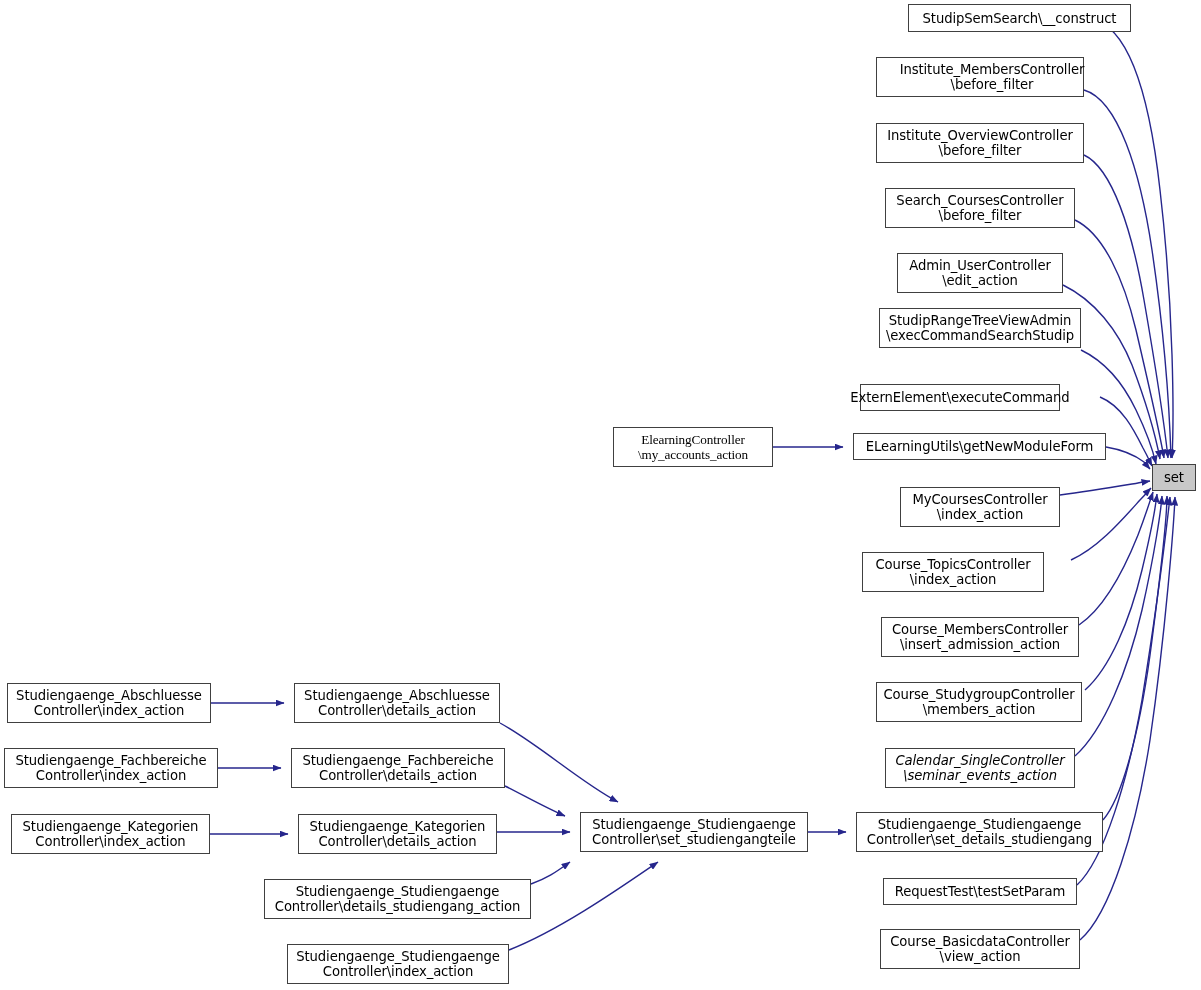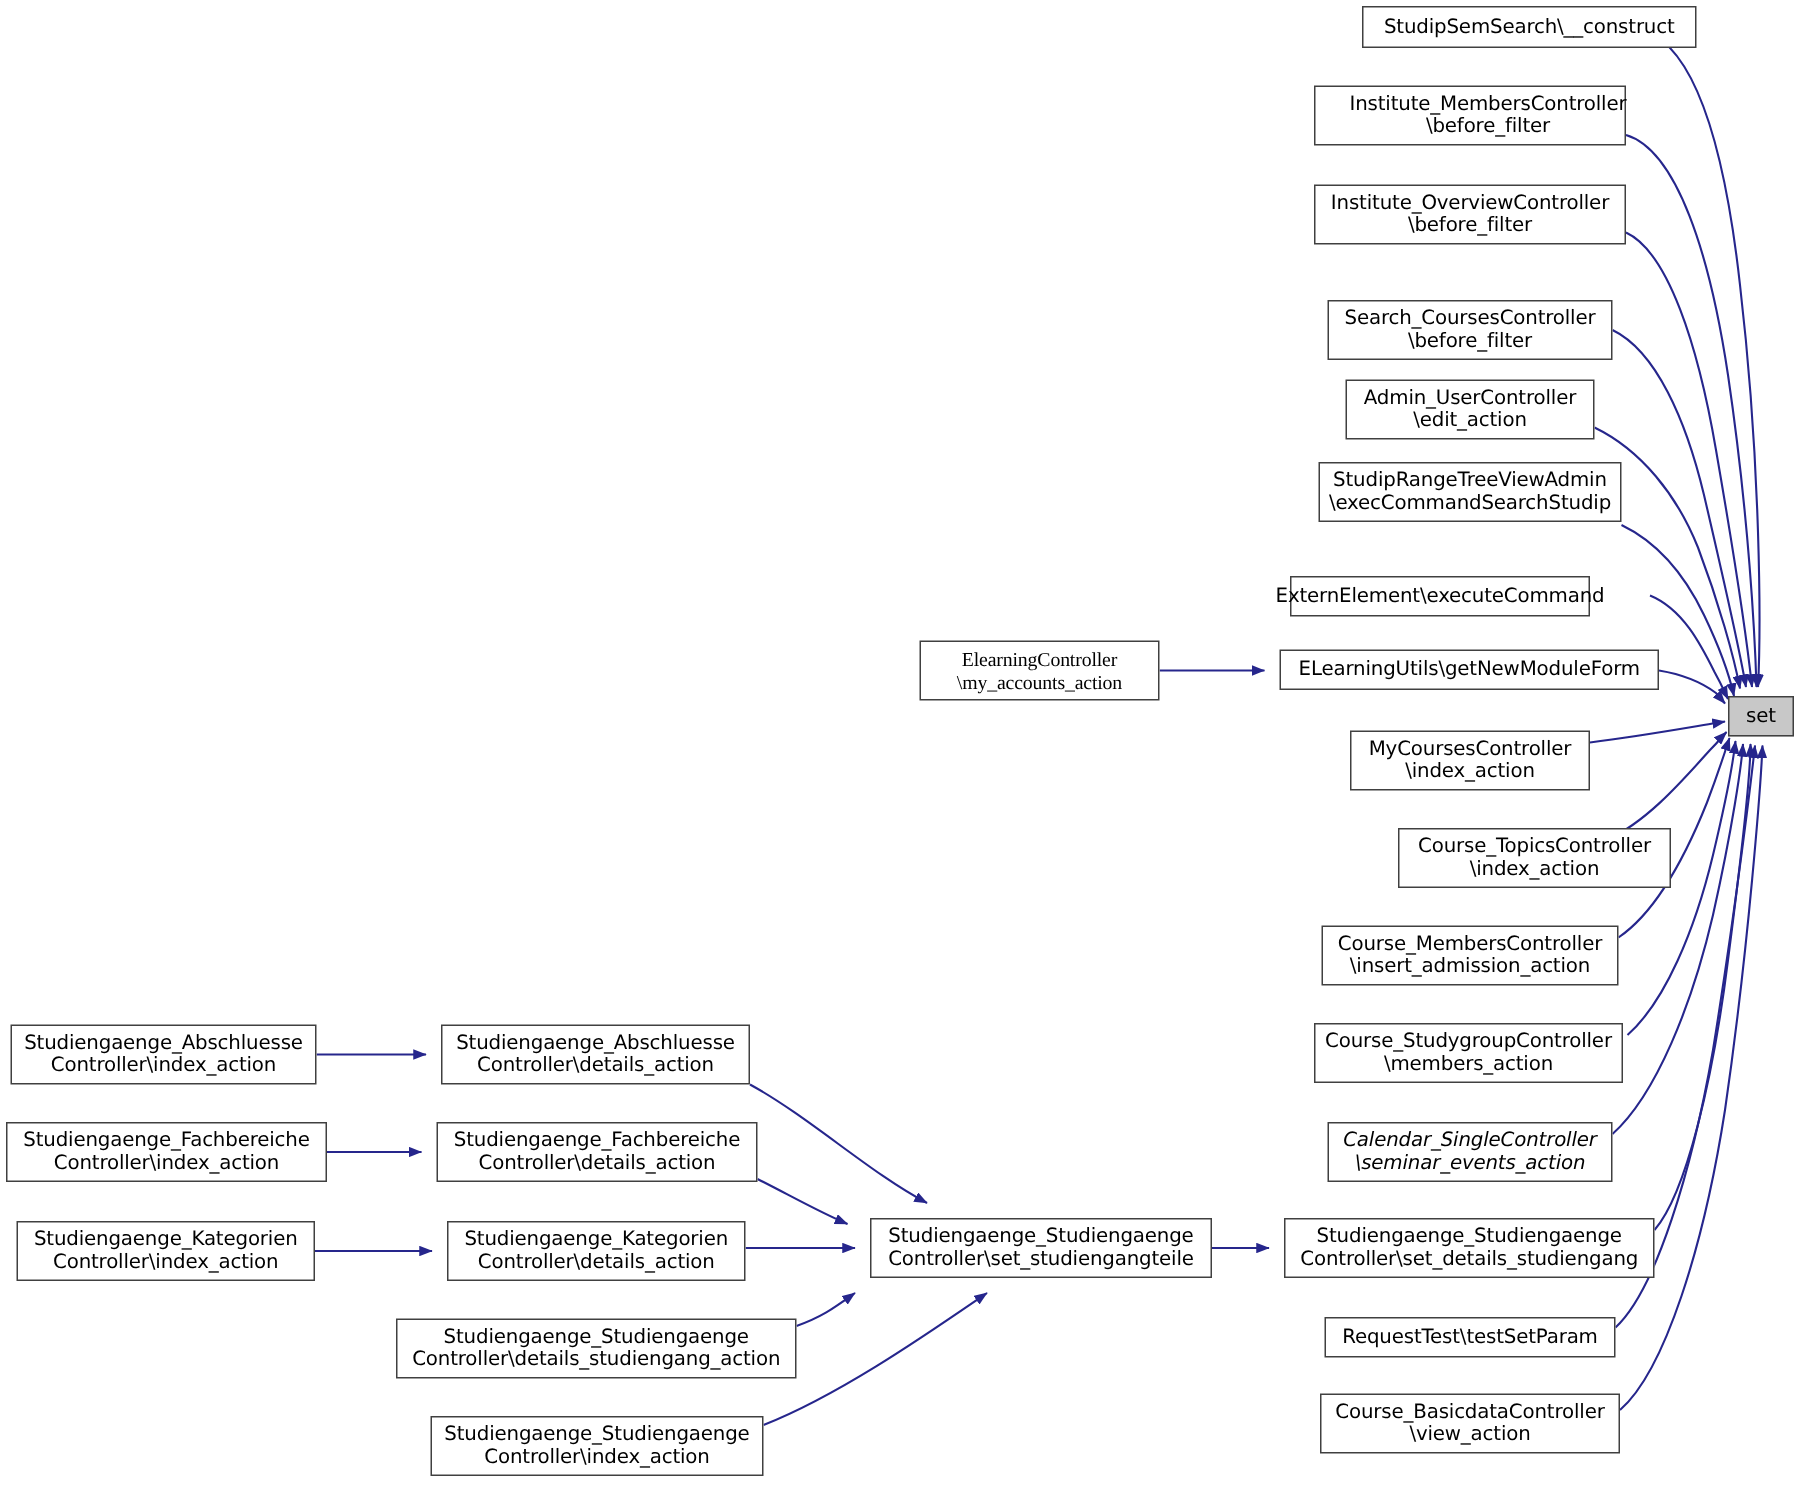--- a/index.html
+++ b/index.html
@@ -86,34 +86,34 @@
         <path d="M509,950 C560,930 620,888 658,862" fill="none" stroke="#26268c" stroke-width="1.4" marker-end="url(#arrow)"></path>
         <path d="M808,832 L846,832" fill="none" stroke="#26268c" stroke-width="1.4" marker-end="url(#arrow)"></path>
       </g>
   </svg>
   <div id="nodes-group">
       <div class="node" style="left: 868px; top: 4px; width: 223px; height: 28px; margin-left: 40px;"><span class="node-label">StudipSemSearch\__construct</span></div>
       <div class="node" style="left: 876px; top: 57px; width: 208px; height: 40px; padding-left: 24px;"><span class="node-label">Institute_MembersController
 \before_filter</span></div>
       <div class="node" style="left: 876px; top: 123px; width: 208px; height: 40px;"><span class="node-label">Institute_OverviewController
 \before_filter</span></div>
-      <div class="node" style="left: 885px; top: 188px; width: 190px; height: 40px; margin-top: 12px;"><span class="node-label">Search_CoursesController
+      <div class="node" style="left: 885px; top: 188px; width: 190px; height: 40px;"><span class="node-label">Search_CoursesController
 \before_filter</span></div>
       <div class="node" style="left: 897px; top: 253px; width: 166px; height: 40px;"><span class="node-label">Admin_UserController
 \edit_action</span></div>
       <div class="node" style="left: 879px; top: 308px; width: 202px; height: 40px;"><span class="node-label">StudipRangeTreeViewAdmin
 \execCommandSearchStudip</span></div>
       <div class="node" style="left: 860px; top: 384px; width: 200px; height: 27px;"><span class="node-label">ExternElement\executeCommand</span></div>
       <div class="node" style="left: 613px; top: 427px; width: 160px; height: 40px; font-family: Liberation Serif, serif;"><span class="node-label">ElearningController
 \my_accounts_action</span></div>
       <div class="node" style="left: 853px; top: 433px; width: 253px; height: 27px;"><span class="node-label">ELearningUtils\getNewModuleForm</span></div>
       <div class="node highlight" style="left: 1152px; top: 464px; width: 44px; height: 27px;"><span class="node-label">set</span></div>
       <div class="node" style="left: 900px; top: 487px; width: 160px; height: 40px;"><span class="node-label">MyCoursesController
 \index_action</span></div>
-      <div class="node" style="left: 932px; top: 552px; width: 182px; height: 40px;"><span class="node-label">Course_TopicsController
+      <div class="node" style="left: 862px; top: 552px; width: 182px; height: 40px;"><span class="node-label">Course_TopicsController
 \index_action</span></div>
       <div class="node" style="left: 881px; top: 617px; width: 198px; height: 40px;"><span class="node-label">Course_MembersController
 \insert_admission_action</span></div>
       <div class="node" style="left: 876px; top: 682px; width: 206px; height: 40px;"><span class="node-label">Course_StudygroupController
 \members_action</span></div>
       <div class="node" style="left: 885px; top: 748px; width: 190px; height: 40px; font-style: italic;"><span class="node-label">Calendar_SingleController
 \seminar_events_action</span></div>
       <div class="node" style="left: 856px; top: 812px; width: 247px; height: 40px;"><span class="node-label">Studiengaenge_Studiengaenge
 Controller\set_details_studiengang</span></div>
       <div class="node" style="left: 883px; top: 878px; width: 194px; height: 27px;"><span class="node-label">RequestTest\testSetParam</span></div>

